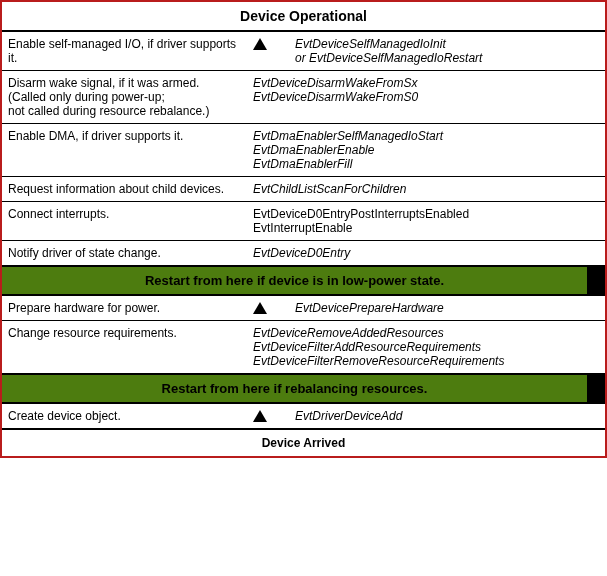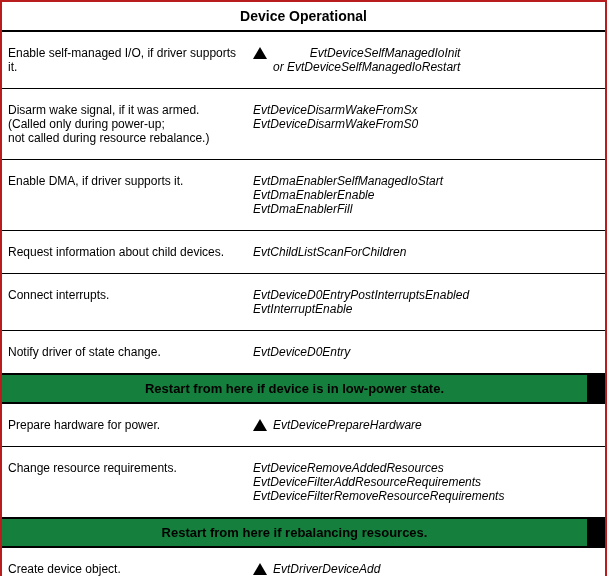--- a/index.html
+++ b/index.html
@@ -33,21 +33,21 @@
       padding: 6px 4px;
       background: #fff;
       border-top: 2px solid #000;
     }
 
     .divider-row {
       display: flex;
       align-items: flex-start;
       border-top: 2px solid #000;
       border-bottom: 2px solid #000;
-      background: #15803d;
+      background: #4d7c0f;
     }
 
     .divider-row .divider-text {
       flex: 1;
       text-align: center;
       font-weight: bold;
       font-size: 13px;
       padding: 6px 4px;
     }
 
@@ -64,21 +64,21 @@
 
     .table-body tr {
       border-top: 1px solid #000;
     }
 
     .table-body tr:first-child {
       border-top: none;
     }
 
     .table-body td {
-      padding: 14px 6px;
+      padding: 5px 6px;
       vertical-align: top;
       border: none;
       margin-top: 44px;
     }
 
     .td-left {
       width: 245px;
       border-right: 1px solid #000;
     }
 
@@ -90,22 +90,21 @@
       border-right: 7px solid transparent;
       border-bottom: 12px solid #000;
       margin-right: 6px;
       flex-shrink: 0;
       margin-top: 1px;
     }
 
     .td-right-with-arrow {
       display: flex;
       align-items: flex-start;
-      gap: 0;
-      text-align: right;
+      gap: 22px;
     }
   </style>
 </head>
 <body>
 
 <div class="outer-wrapper">
 
   <div class="section-header">Device Operational</div>
 
   <table class="table-body">
@@ -126,21 +125,21 @@
         <tr>
           <td class="td-left">Enable DMA, if driver supports it.</td>
           <td style="font-style: italic;">EvtDmaEnablerSelfManagedIoStart<br>EvtDmaEnablerEnable<br>EvtDmaEnablerFill</td>
         </tr>
         <tr>
           <td class="td-left">Request information about child devices.</td>
           <td style="font-style: italic;">EvtChildListScanForChildren</td>
         </tr>
         <tr>
           <td class="td-left">Connect interrupts.</td>
-          <td style="font-style: italic;">EvtDeviceD0EntryPostInterruptsEnabled<br>EvtInterruptEnable</td>
+          <td style="">EvtDeviceD0EntryPostInterruptsEnabled<br>EvtInterruptEnable</td>
         </tr>
         <tr>
           <td class="td-left">Notify driver of state change.</td>
           <td style="font-style: italic;">EvtDeviceD0Entry</td>
         </tr>
       </tbody>
   </table>
 
   <div class="divider-row">
     <div class="divider-text">Restart from here if device is in low-power state.</div>

